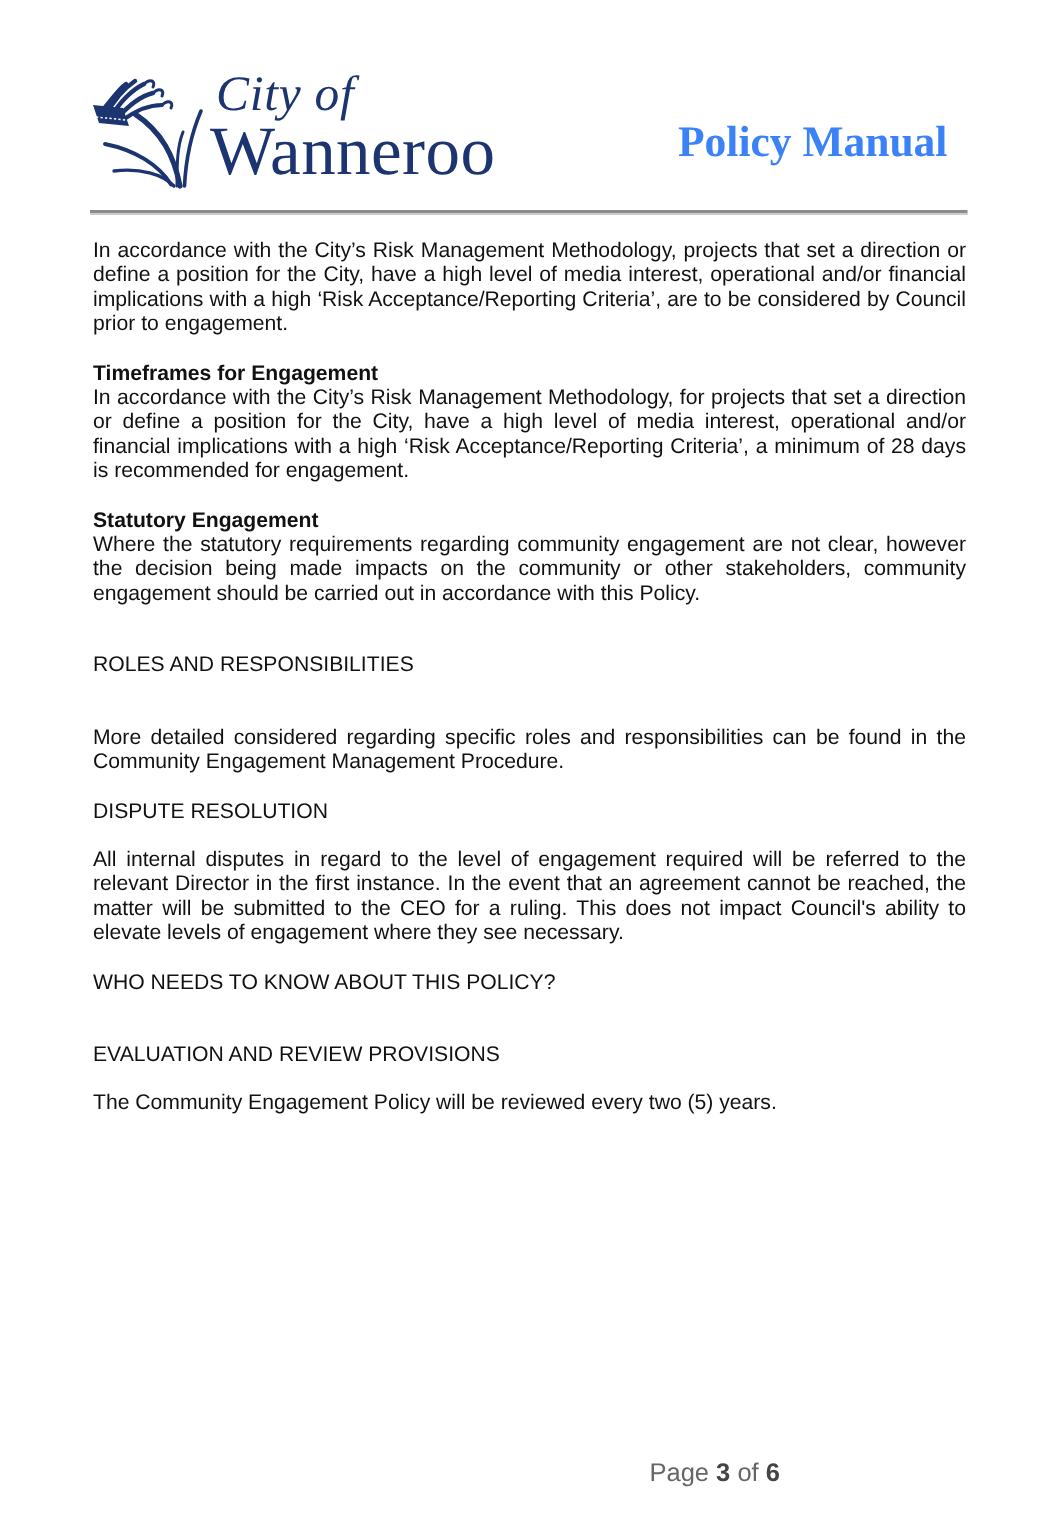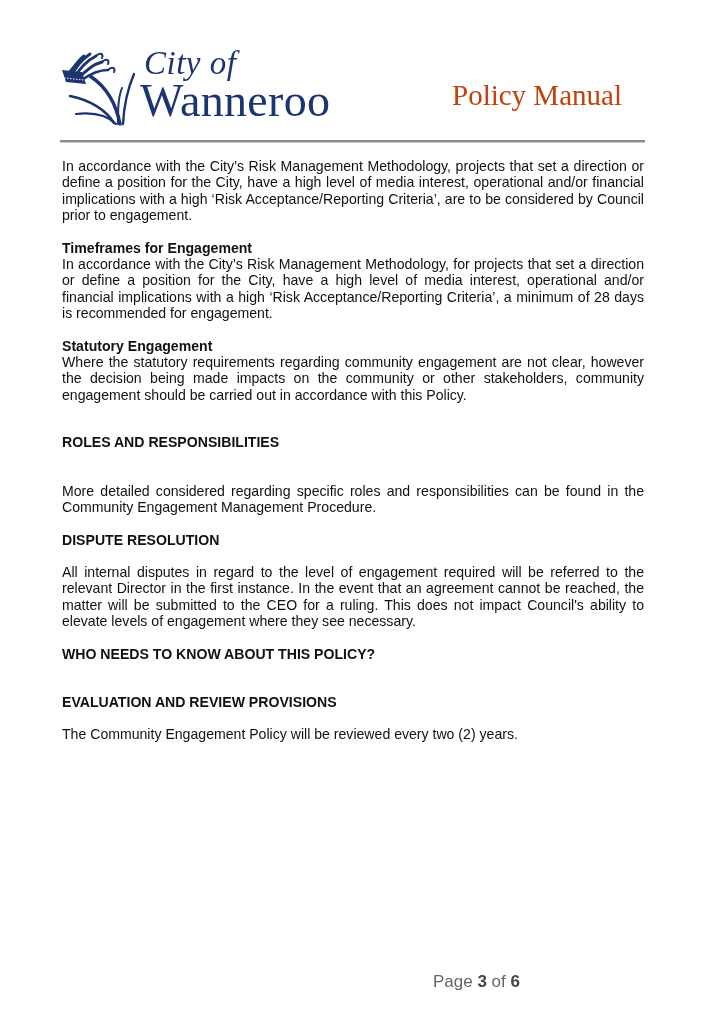--- a/index.html
+++ b/index.html
@@ -4,29 +4,29 @@
   <style>
     html, body { margin: 0; padding: 0; background: #ffffff; }
     body { width: 705px; height: 1021px; position: relative; overflow: hidden; }
     .page { position: absolute; left: 0; top: 0; width: 582px; height: 1021px; background: #fff; }
 
     .logo { position: absolute; left: 60px; top: 46px; width: 270px; height: 80px; }
     .logo svg { position: absolute; left: 0; top: 2px; }
     .logo-city { position: absolute; left: 84px; top: -2px; font-family: "Liberation Serif", "DejaVu Serif", serif; font-style: italic; font-size: 33px; color: #1c3470; letter-spacing: 0.5px; line-height: 38px; white-space: nowrap; }
     .logo-wanneroo { position: absolute; left: 80px; top: 30px; font-family: "Liberation Serif", "DejaVu Serif", serif; font-size: 46px; color: #1c3470; line-height: 50px; white-space: nowrap; letter-spacing: 0.3px; }
 
-    .manual-title { position: absolute; left: 452px; top: 78px; font-family: "Liberation Serif", "DejaVu Serif", serif; font-size: 29px; color: #c2410c; line-height: 34px; white-space: nowrap; }
+    .manual-title { position: absolute; left: 452px; top: 78px; font-family: "Liberation Serif", "DejaVu Serif", serif; font-size: 29px; color: #3b82f6; line-height: 34px; white-space: nowrap; font-weight: bold; }
 
     .divider { position: absolute; left: 60px; top: 140px; width: 585px; height: 2px; background: #8c8c8c; border-bottom: 1px solid #cfcfcf; }
 
     .content { position: absolute; left: 62px; top: 158px; width: 582px; font-family: "Liberation Sans", "DejaVu Sans", sans-serif; font-size: 14.1px; line-height: 16.4px; color: #111; }
     .content p { margin: 0; text-align: justify; }
     .subhead { font-weight: bold; margin: 0; }
     .block { margin-bottom: 16px; }
-    .section-title { font-weight: bold; margin: 0; }
+    .section-title { font-weight: normal; margin: 0; }
     .gap-lg { height: 31px; }
     .gap-md { height: 16px; }
 
     .footer { position: absolute; right: 62px; top: 972px; font-family: "Liberation Sans", "DejaVu Sans", sans-serif; font-size: 17px; color: #666; white-space: nowrap; }
     .footer b { color: #444; }
   </style>
 </head>
 <body>
 
 <div class="page">
@@ -89,21 +89,21 @@
     <div class="gap-md"></div>
     <p>All internal disputes in regard to the level of engagement required will be referred to the relevant Director in the first instance. In the event that an agreement cannot be reached, the matter will be submitted to the CEO for a ruling. This does not impact Council's ability to elevate levels of engagement where they see necessary.</p>
     <div class="gap-md"></div>
 
     <p class="section-title">WHO NEEDS TO KNOW ABOUT THIS POLICY?</p>
     <div class="gap-md"></div>
     <div class="gap-md"></div>
 
     <p class="section-title">EVALUATION AND REVIEW PROVISIONS</p>
     <div class="gap-md"></div>
-    <p>The Community Engagement Policy will be reviewed every two (2) years.</p>
+    <p>The Community Engagement Policy will be reviewed every two (5) years.</p>
   </div>
 
   <div class="footer">
     <span>Page</span>
     <b>3</b>
     <span>of</span>
     <b>6</b>
   </div>
 
 </div>

